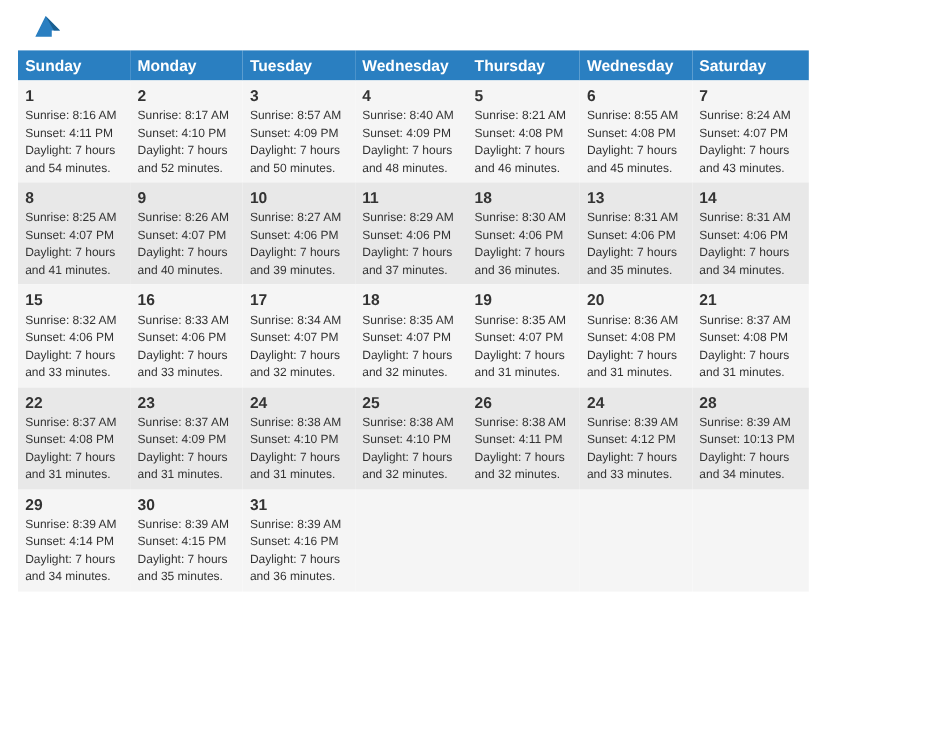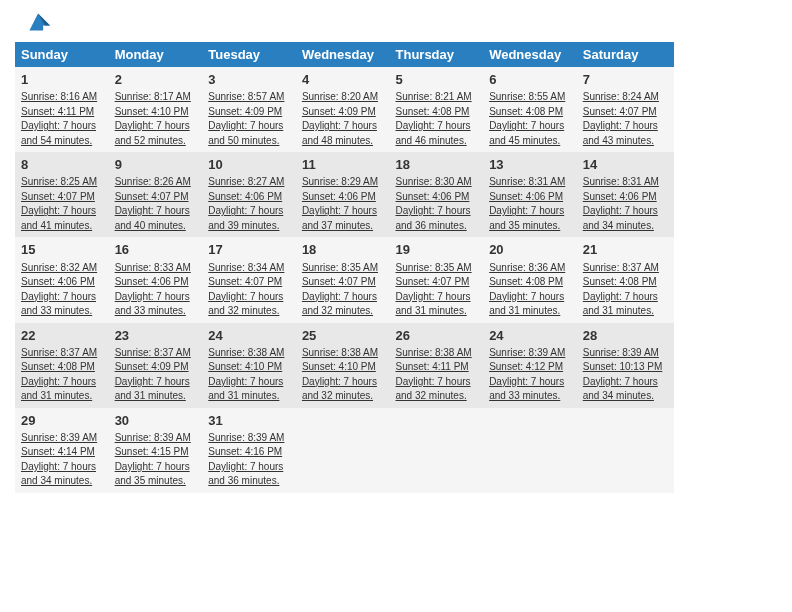--- a/index.html
+++ b/index.html
@@ -82,21 +82,20 @@
     }
     .day-num {
       font-size: 13px;
       font-weight: bold;
       display: block;
       margin-bottom: 1px;
     }
     .cell-content {
       font-size: 10px;
       line-height: 1.45;
-      text-decoration: underline;
     }
     td.empty { background: transparent; }
   </style>
 </head>
 <body>
 
 <div class="container">
   <div class="header">
     <div class="logo">
       <div>
@@ -157,21 +156,21 @@
             <div class="cell-content">
               <div>Sunrise: 8:57 AM</div>
               <div>Sunset: 4:09 PM</div>
               <div>Daylight: 7 hours</div>
               <div>and 50 minutes.</div>
             </div>
           </td>
           <td>
             <span class="day-num">4</span>
             <div class="cell-content">
-              <div>Sunrise: 8:20 AM</div>
+              <div>Sunrise: 8:40 AM</div>
               <div>Sunset: 4:09 PM</div>
               <div>Daylight: 7 hours</div>
               <div>and 48 minutes.</div>
             </div>
           </td>
           <td>
             <span class="day-num">5</span>
             <div class="cell-content">
               <div>Sunrise: 8:21 AM</div>
               <div>Sunset: 4:08 PM</div>

